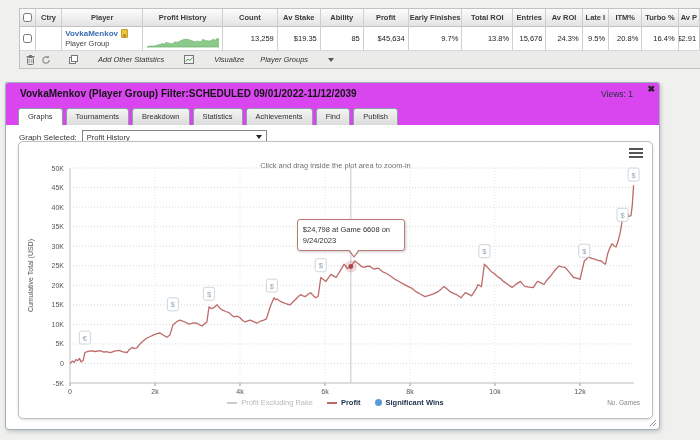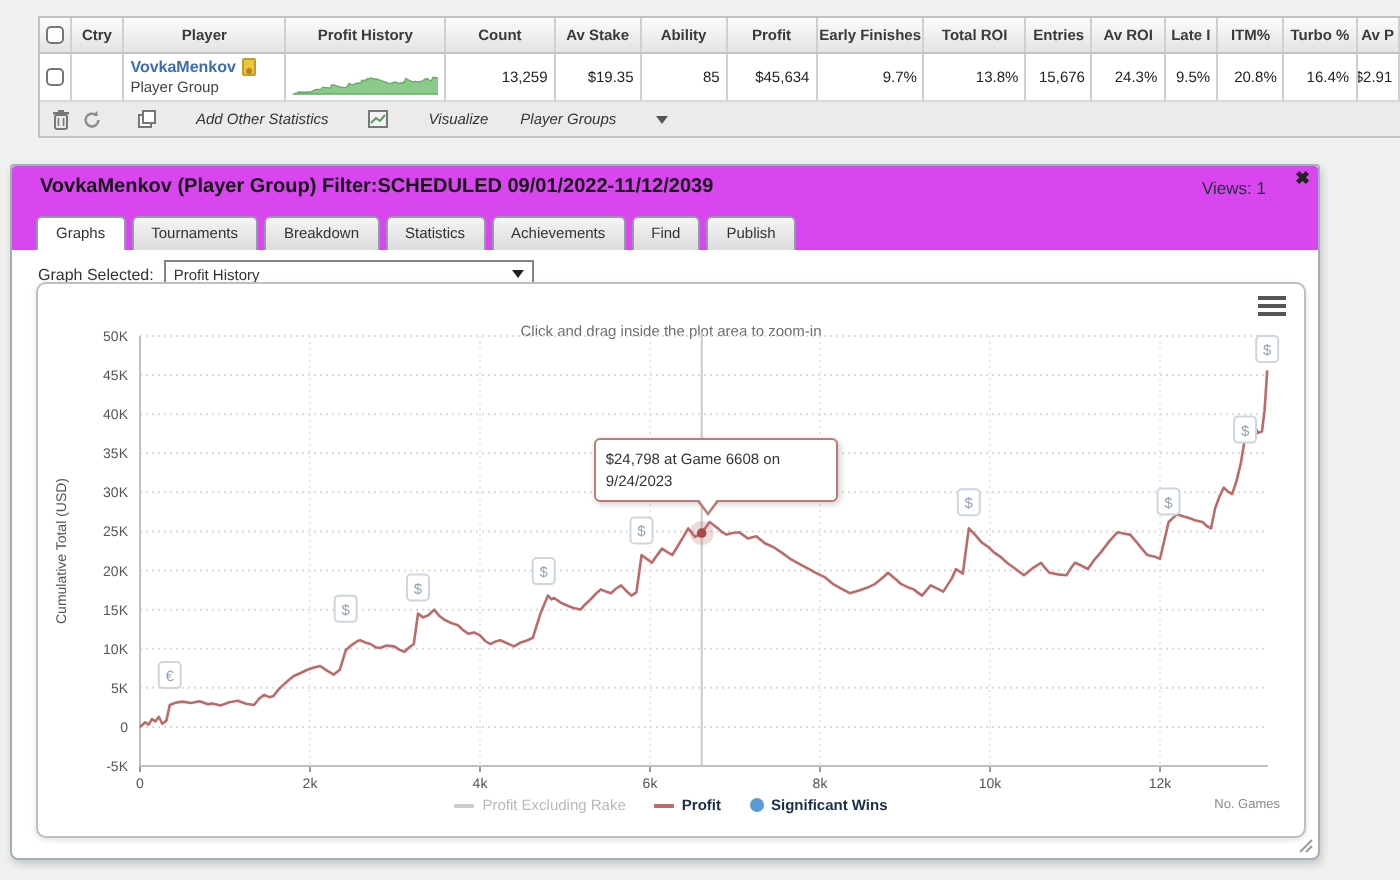--- a/index.html
+++ b/index.html
@@ -50,21 +50,21 @@
           display:flex; align-items:center; justify-content:space-between; padding:0 4px; }
 
   
   .panel { position:absolute; left:12px; top:58px; width:635px; height:278px; background:#fff;
            border:1px solid #bfbfbf; border-radius:5px; box-shadow:0 1px 3px rgba(0,0,0,0.12); }
   .chart-title { position:absolute; left:0; right:0; top:5px; text-align:center; font-size:11px; color:#6b6b6b; }
   .chart-sub { position:absolute; left:0; right:0; top:19px; text-align:center; font-size:7.5px; color:#6f6f6f; }
   .burger { position:absolute; right:9px; top:6px; width:14px; cursor:default; }
   .burger div{ height:2px; background:#555; margin-bottom:2px; }
   .chart-svg { position:absolute; left:0; top:0; }
-  .tooltip { position:absolute; width:122px; background:#fff; border:1px solid #b97c74; border-radius:3px;
+  .tooltip { position:absolute; width:108px; background:#fff; border:1px solid #b97c74; border-radius:3px;
              box-shadow:1px 1px 3px rgba(0,0,0,0.2); font-size:7.5px; color:#333; padding:4px 5px; line-height:11px; z-index:5;}
   .tooltip .tri-o { position:absolute; bottom:-8px; left:50px; border-left:6px solid transparent;
              border-right:6px solid transparent; border-top:8px solid #b97c74; width:0;height:0;}
   .tooltip .tri-i { position:absolute; bottom:-6px; left:51px; border-left:5px solid transparent;
              border-right:5px solid transparent; border-top:7px solid #fff; width:0;height:0;}
   .legend { position:absolute; left:0; right:0; bottom:11px; display:flex; justify-content:center;
             gap:14px; align-items:center; font-size:7.5px; }
   .leg-item { display:flex; align-items:center; gap:4px; cursor:default; }
   .leg-dash { width:10px; height:2px; }
   .leg-dot { width:7px; height:7px; border-radius:50%; }

